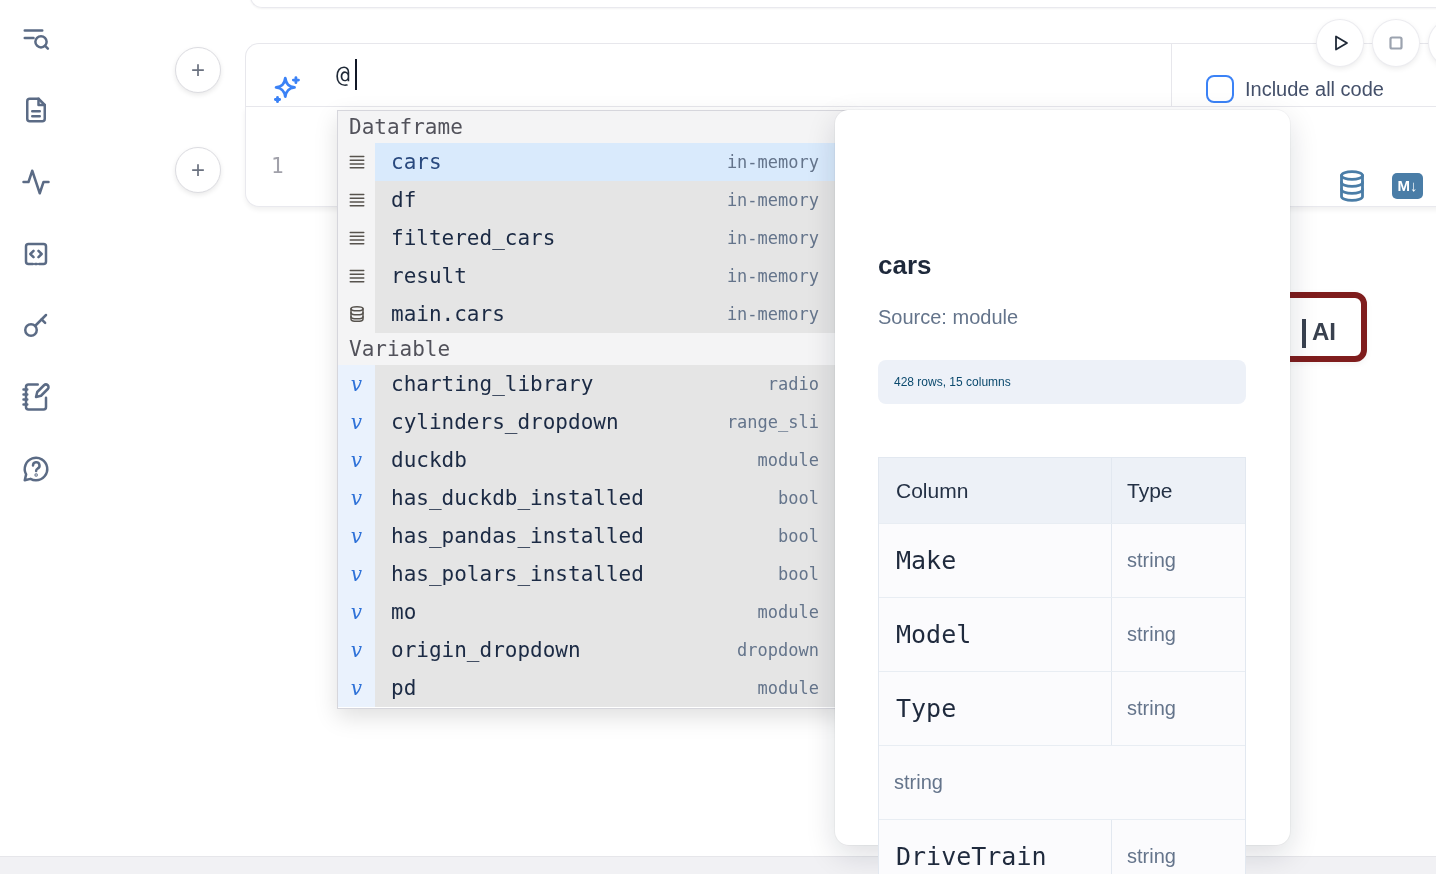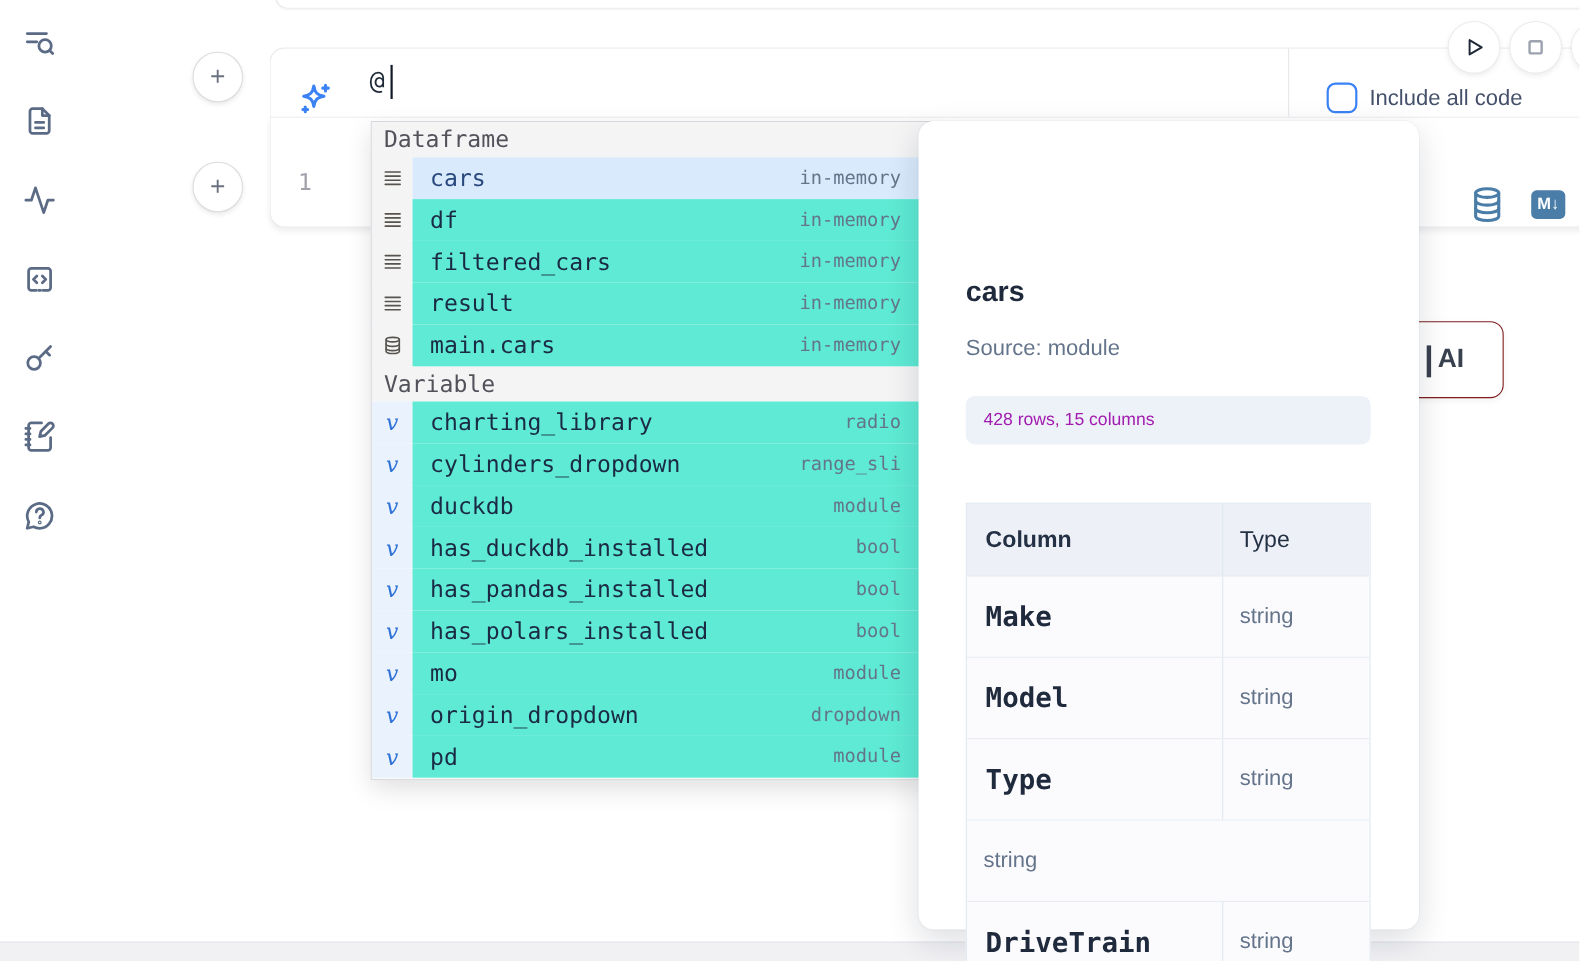--- a/index.html
+++ b/index.html
@@ -53,46 +53,46 @@
 
   
   .dropdown{position:absolute;left:337px;top:110px;width:510px;height:599px;background:#fff;
             border:1px solid #d6d6dc;box-shadow:0 8px 22px rgba(0,0,0,.13);z-index:10;overflow:hidden;}
   .ac-header{height:32px;background:#f4f4f5;color:#52525b;font-size:21px;line-height:32px;padding-left:11px;}
   .ac-row{display:flex;height:38px;align-items:stretch;cursor:pointer;}
   .gut{width:37px;flex:none;display:flex;align-items:center;justify-content:center;background:#f4f4f5;}
   .gut.var{background:#eaf2fd;}
   .gut svg{width:18px;height:18px;fill:none;stroke-linecap:round;}
   .gut .vsym{font-family:"DejaVu Serif",serif;font-style:italic;font-size:20px;color:#2f72d8;}
-  .ac-body{flex:1;display:flex;align-items:center;padding:0 27px 0 16px;background:#5eead4;min-width:0;}
+  .ac-body{flex:1;display:flex;align-items:center;padding:0 27px 0 16px;background:#e5e5e5;min-width:0;}
   .ac-row.sel .ac-body{background:#d9eafc;}
   .ac-name{font-size:21px;color:#1b2a44;white-space:pre;}
   .ac-row.sel .ac-name{color:#29497e;}
   .ac-type{margin-left:auto;font-size:17px;color:#64748b;white-space:pre;}
 
   
   .ai-stub{position:absolute;left:1240px;top:292px;width:127px;height:70px;background:#fff;
-           border:1px solid #7f1d1d;border-radius:12px;box-shadow:0 2px 6px rgba(0,0,0,.05);
+           border:6px solid #7f1d1d;border-radius:12px;box-shadow:0 2px 6px rgba(0,0,0,.05);
            z-index:5;cursor:pointer;padding:0;}
   .ai-stub .frag-bar{position:absolute;left:56px;top:21px;width:4px;height:29px;background:#39414f;}
   .ai-stub .lbl{position:absolute;left:66px;top:20px;font-weight:bold;font-size:24px;color:#39414f;
                 font-family:"Liberation Sans",sans-serif;}
 
   
   .popup{position:absolute;left:835px;top:110px;width:455px;height:735px;background:#fff;border-radius:14px;
          box-shadow:0 10px 30px rgba(15,23,42,.14),0 0 0 1px rgba(15,23,42,.03);z-index:20;}
   .pp-title{position:absolute;left:43px;top:140px;font-size:26px;font-weight:bold;color:#1e293b;}
   .pp-source{position:absolute;left:43px;top:196px;font-size:20px;color:#64748b;}
   .pp-pill{position:absolute;left:43px;top:250px;width:368px;height:44px;background:#edf1f8;border-radius:8px;
-           font-size:16px;color:#a21caf;line-height:44px;padding-left:16px;}
+           font-size:12px;color:#0c4a6e;line-height:44px;padding-left:16px;}
   .pp-table{position:absolute;left:43px;top:347px;width:368px;height:453px;overflow:hidden;
             border:1px solid #e2e8f0;background:#fbfbfd;}
   .pt-row{display:flex;height:74px;border-bottom:1px solid #e8edf3;}
   .pt-row.hd{height:66px;background:#edf1f7;}
-  .pt-c1{width:233px;border-right:1px solid #e2e8f0;display:flex;align-items:center;padding-left:17px;font-weight:bold;}
+  .pt-c1{width:233px;border-right:1px solid #e2e8f0;display:flex;align-items:center;padding-left:17px;}
   .pt-c2{flex:1;display:flex;align-items:center;padding-left:15px;}
   .pt-row.hd .pt-c1,.pt-row.hd .pt-c2{font-size:21px;color:#243145;font-family:"Liberation Sans",sans-serif;}
   .pt-name{font-size:25px;color:#1f2a3d;}
   .pt-type{font-size:20px;color:#64748b;}
 
   
   .footer-strip{position:absolute;left:0;right:0;top:856px;height:18px;background:#f1f1f4;border-top:1px solid #e6e6ea;}
 </style>
 </head>
 <body>

